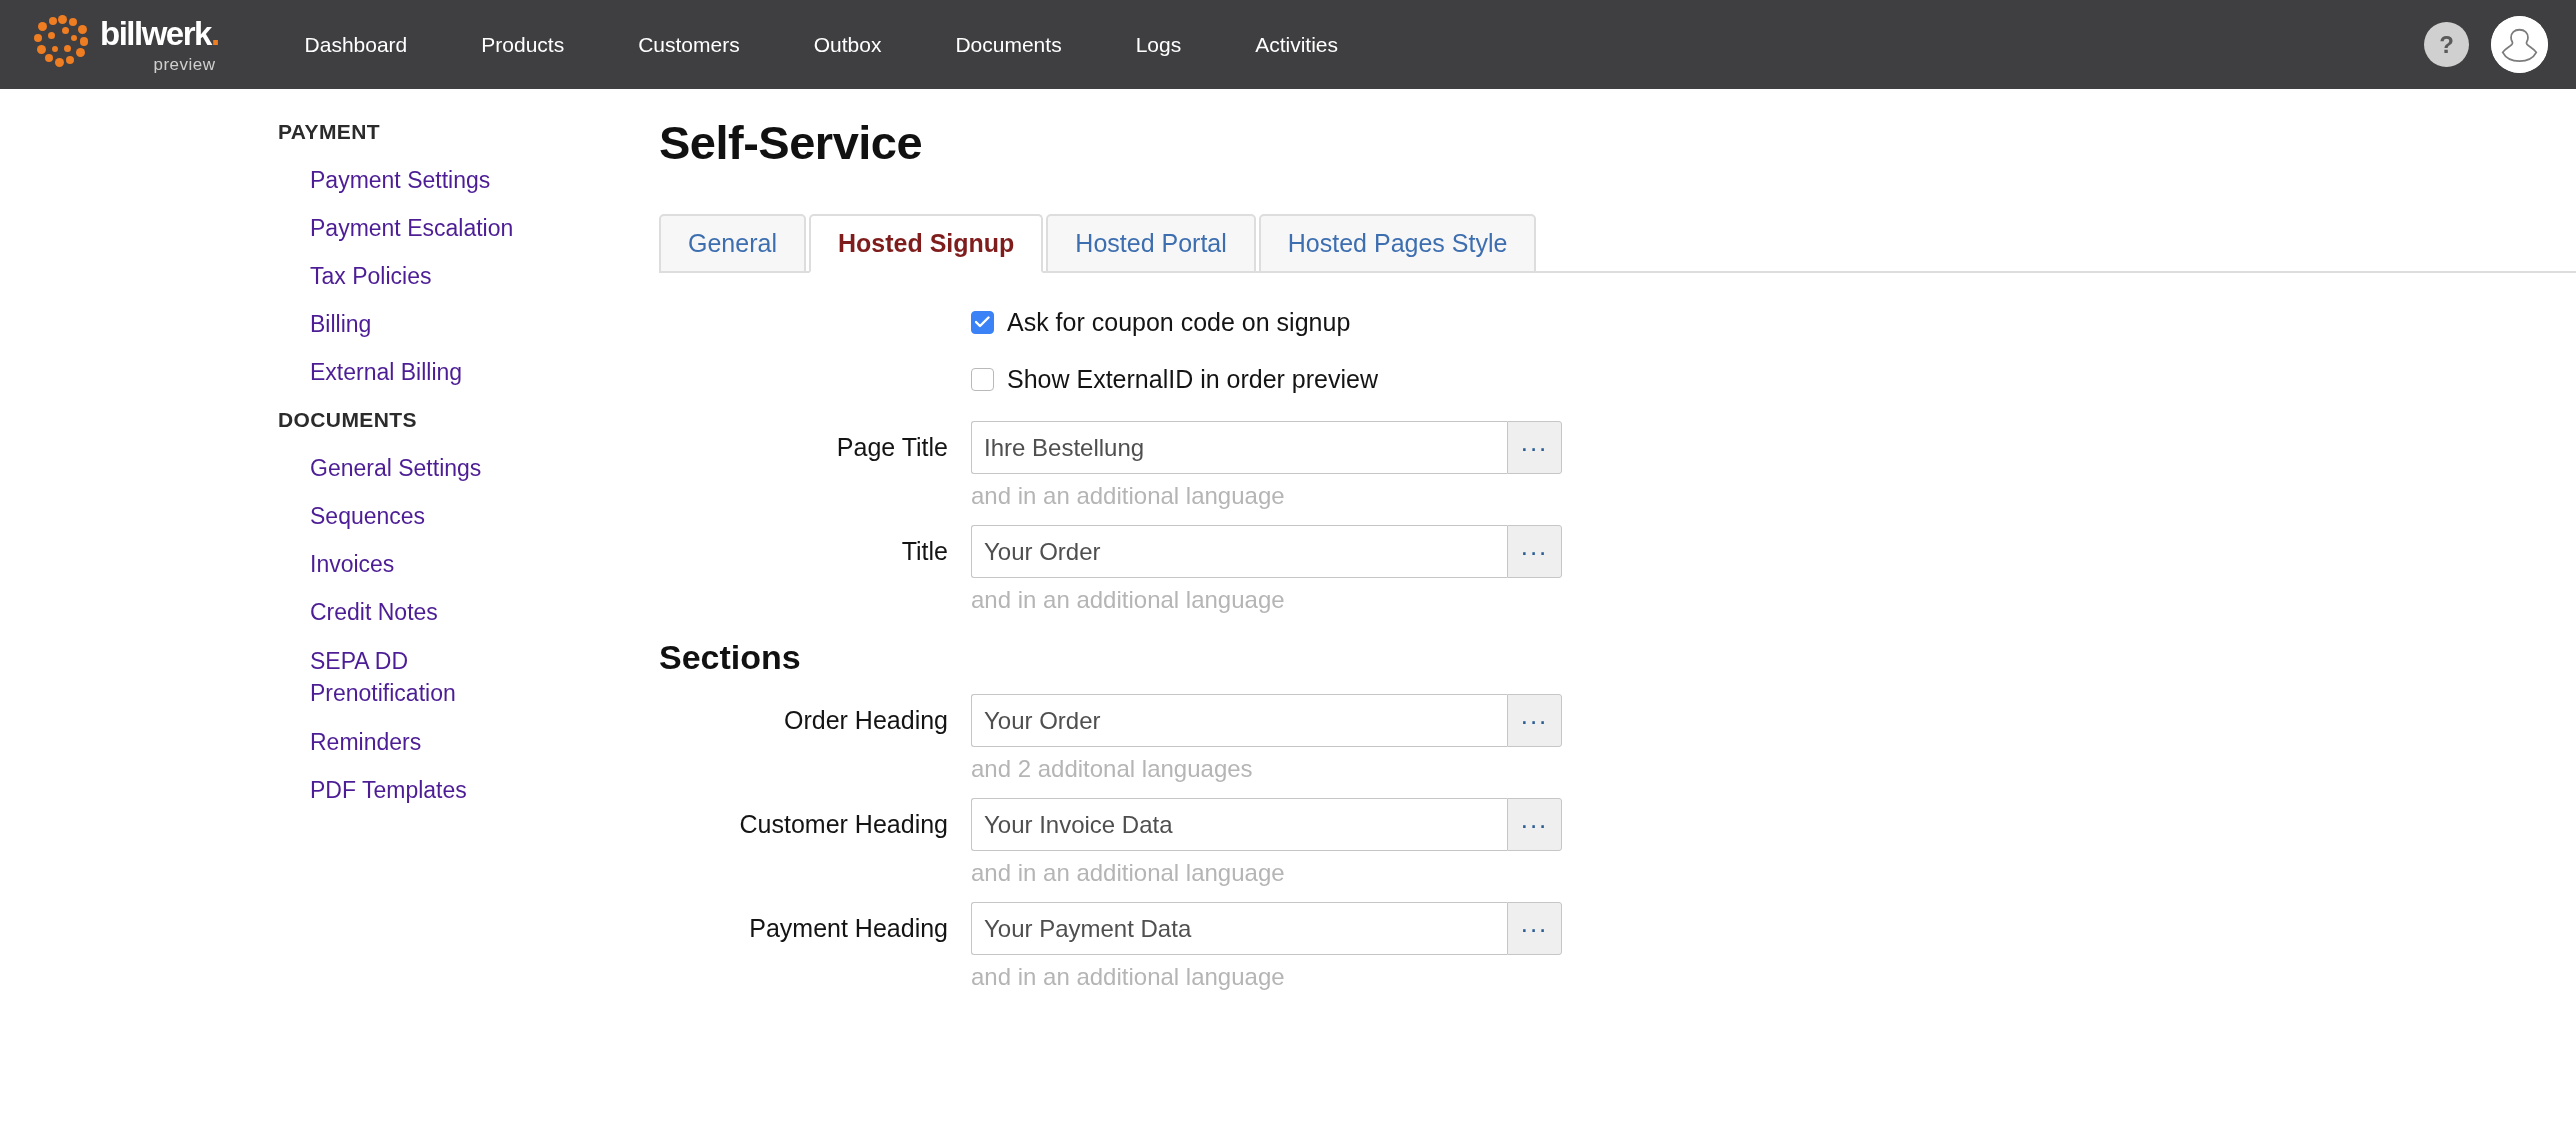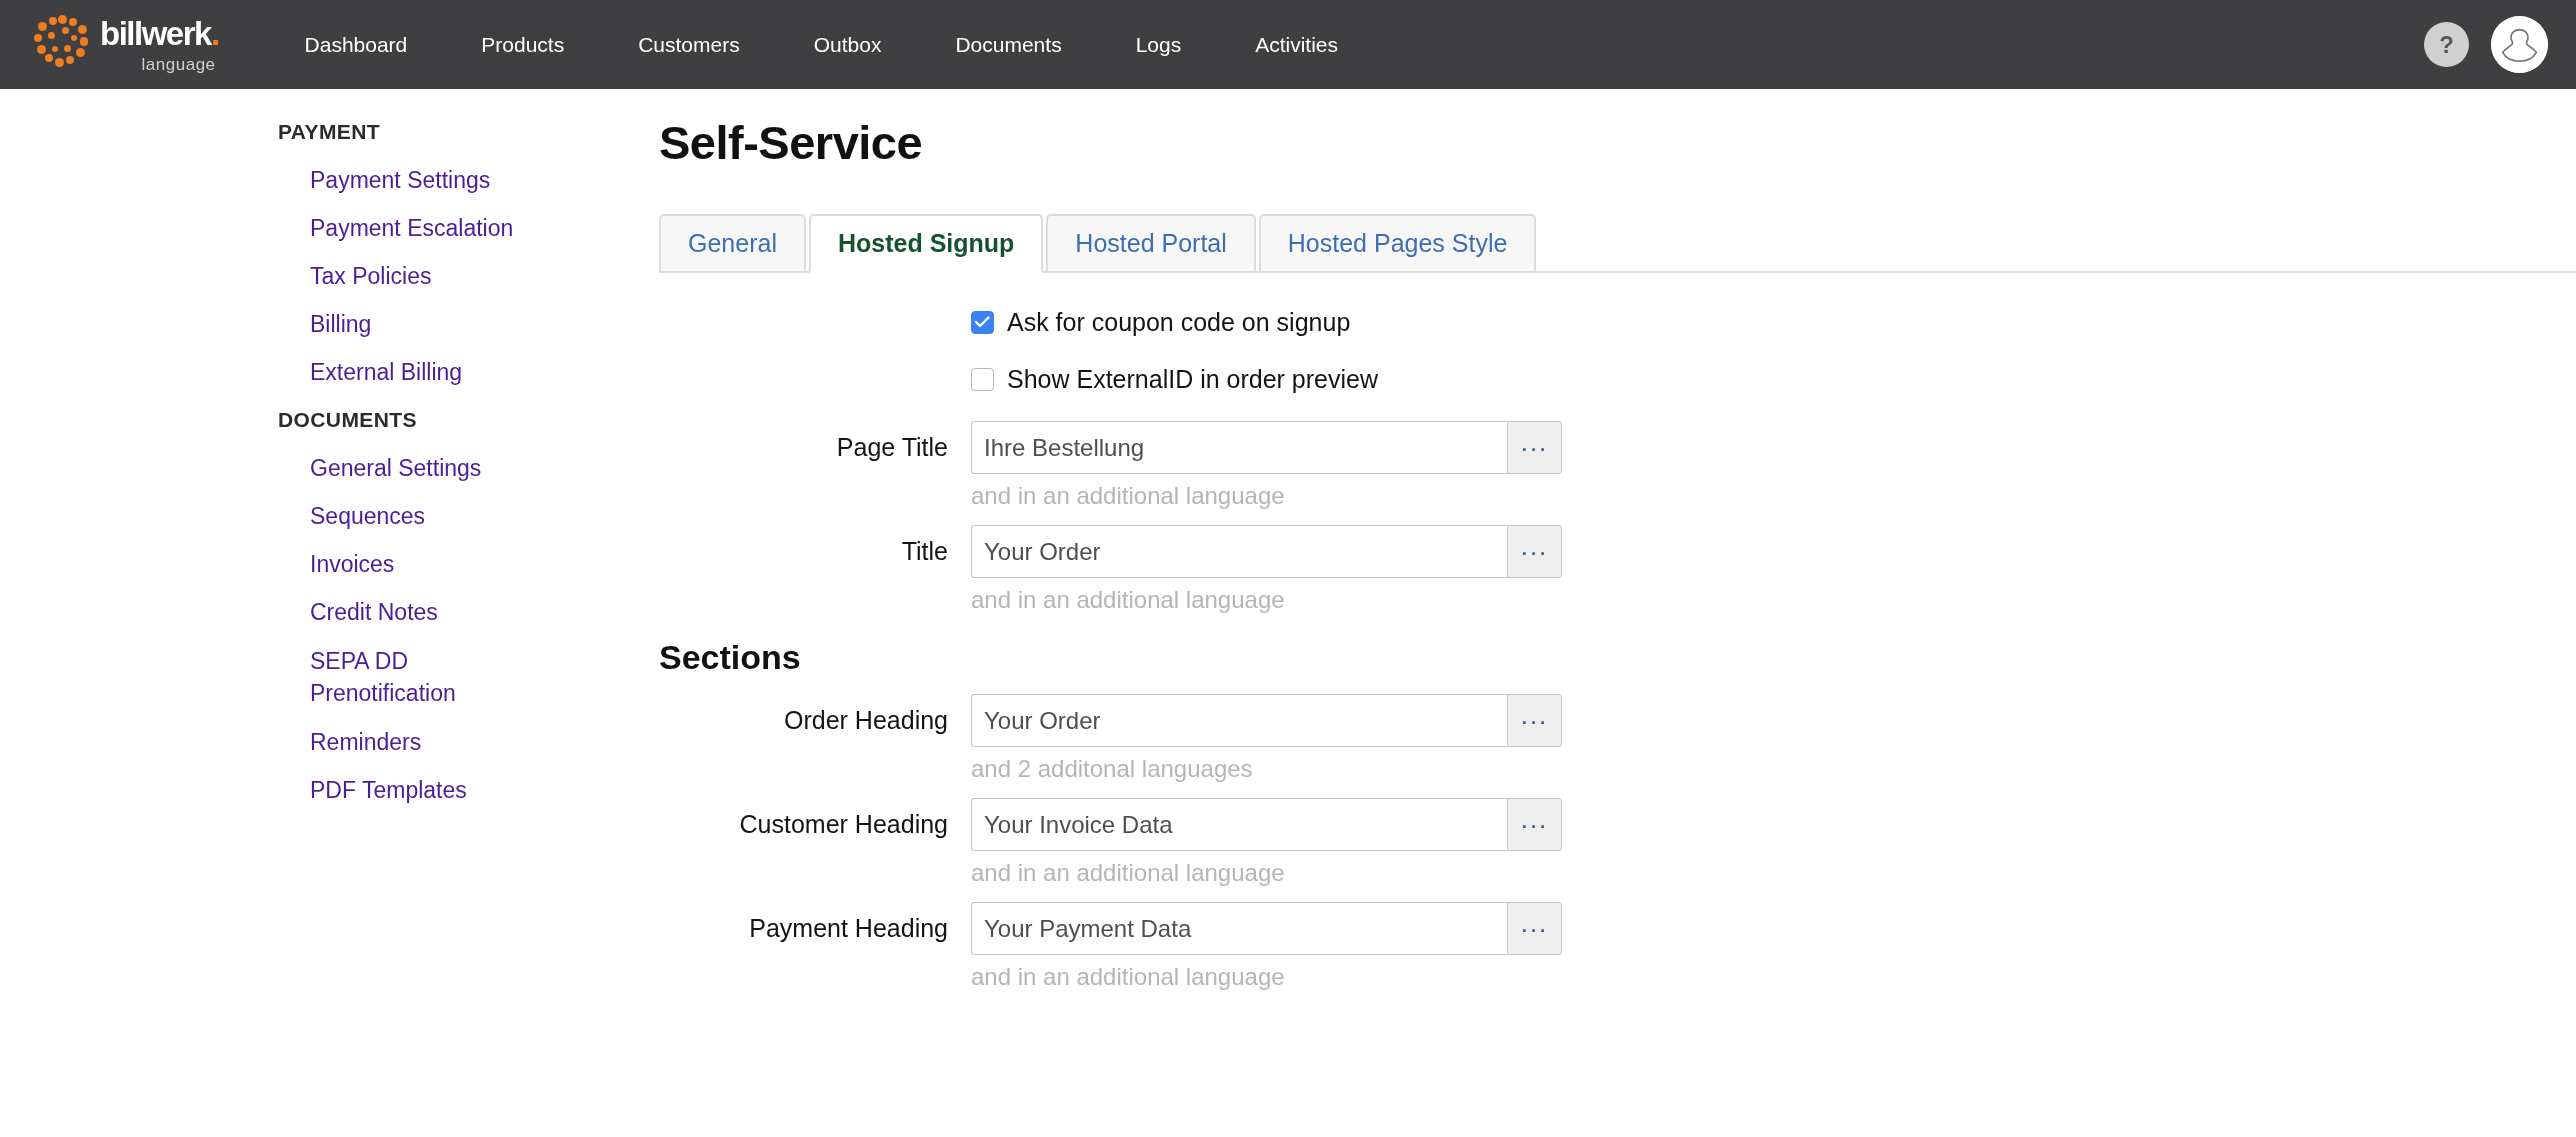--- a/index.html
+++ b/index.html
@@ -149,21 +149,21 @@
     background: #f7f7f7;
     border: 2px solid #dddddd;
     border-bottom: 2px solid #dddddd;
     margin-right: 3px;
     border-radius: 5px 5px 0 0;
     cursor: pointer;
     white-space: nowrap;
   }
   .tab.active {
     background: #ffffff;
-    color: #14532d;
+    color: #7f1d1d;
     font-weight: bold;
     border-bottom-color: #ffffff;
   }
 
   
   .form-area { margin-top: 34px; }
   .check-row {
     display: flex; align-items: center;
     margin-left: 340px;
     margin-bottom: 27px;
@@ -271,21 +271,21 @@
         <i style="left: 3.4px; top: 6.4px; width: 9px; height: 9px; background: rgb(239, 125, 34);"></i>
         <i style="left: 13.6px; top: 0.7px; width: 8.4px; height: 8.4px; background: rgb(239, 125, 34);"></i>
         <i style="left: 27px; top: 11.3px; width: 7px; height: 7px; background: rgb(239, 125, 34);"></i>
         <i style="left: 36px; top: 18.5px; width: 6.4px; height: 6.4px; background: rgb(239, 125, 34);"></i>
         <i style="left: 29px; top: 29px; width: 7px; height: 7px; background: rgb(239, 125, 34);"></i>
         <i style="left: 16.5px; top: 30px; width: 6.4px; height: 6.4px; background: rgb(239, 125, 34);"></i>
         <i style="left: 13.3px; top: 16.3px; width: 7px; height: 7px; background: rgb(239, 125, 34);"></i>
       </span>
     <span class="logo-text-block">
       <span class="logo-word"><span>billwerk</span><span class="dot">.</span></span>
-      <span class="logo-sub">language</span>
+      <span class="logo-sub">preview</span>
     </span>
   </div>
 
   <div class="nav-items">
     <div class="nav-item">Dashboard</div>
     <div class="nav-item">Products</div>
     <div class="nav-item">Customers</div>
     <div class="nav-item">Outbox</div>
     <div class="nav-item">Documents</div>
     <div class="nav-item">Logs</div>

